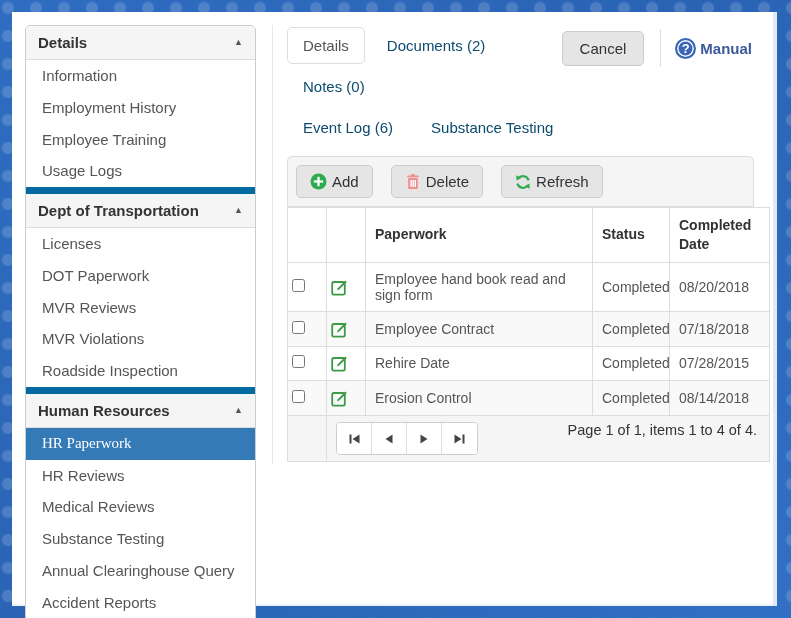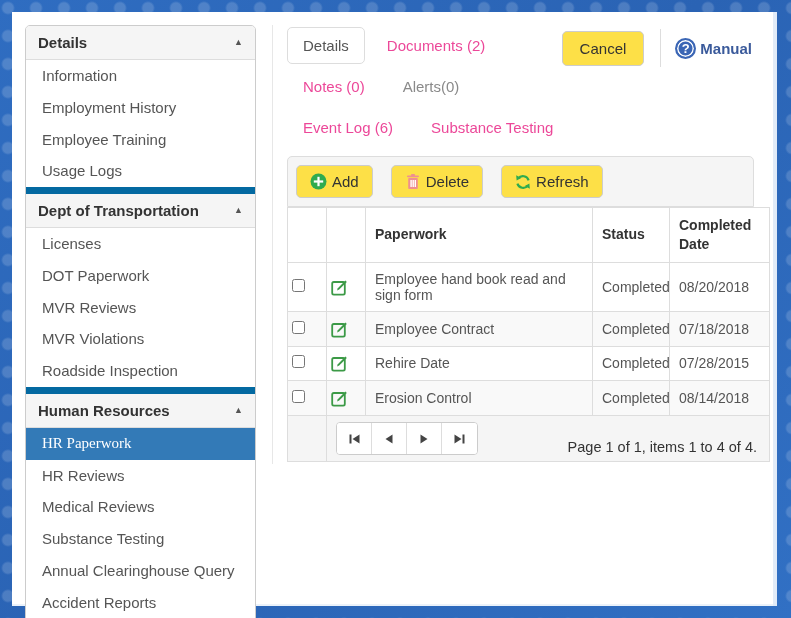--- a/index.html
+++ b/index.html
@@ -85,21 +85,21 @@
     width: 322px;
   }
   .tab-row {
     display: flex;
     align-items: flex-start;
   }
   .tab {
     padding: 9px 15px;
     margin: 0 6px 4px 0;
     font-size: 15px;
-    color: #ec4899;
+    color: #0c4a6e;
     border: 1px solid transparent;
     border-radius: 5px 5px 0 0;
     cursor: pointer;
     white-space: nowrap;
   }
   .tab.active {
     color: #555;
     background: #fff;
     border-color: #ddd;
     border-radius: 5px;
@@ -111,21 +111,21 @@
     position: absolute;
     top: 4px;
     right: 2px;
     display: flex;
     align-items: center;
   }
   .btn {
     display: inline-flex;
     align-items: center;
     gap: 5px;
-    background: #fde047;
+    background: #e5e5e5;
     border: 1px solid #ccc;
     border-radius: 5px;
     padding: 7px 14px;
     font-size: 15px;
     color: #333;
     font-family: "Liberation Sans", sans-serif;
     cursor: pointer;
     text-align: center;
   }
   .cancel-btn { padding: 8px 17px; }
@@ -204,21 +204,21 @@
   input[type="checkbox"] {
     width: 13px; height: 13px;
     accent-color: #bbb;
   }
   .grid tfoot td {
     background: #f5f5f5;
     padding: 6px 9px;
   }
   .pager-bar {
     display: flex;
-    align-items: flex-end;
+    align-items: flex-start;
     justify-content: space-between;
   }
   .pager-group {
     display: inline-flex;
     border: 1px solid #ccc;
     border-radius: 4px;
     overflow: hidden;
     background: #fff;
   }
   .pager-btn {
@@ -276,21 +276,20 @@
   <section class="main">
 
     <div class="main-header">
       <div class="tabs">
         <div class="tab-row">
           <div class="tab active">Details</div>
           <div class="tab">Documents (2)</div>
         </div>
         <div class="tab-row">
           <div class="tab">Notes (0)</div>
-          <div class="tab muted">Alerts(0)</div>
         </div>
         <div class="tab-row">
           <div class="tab">Event Log (6)</div>
           <div class="tab">Substance Testing</div>
         </div>
       </div>
 
       <div class="header-controls">
         <button class="btn cancel-btn">Cancel</button>
         <span class="header-divider"></span>

